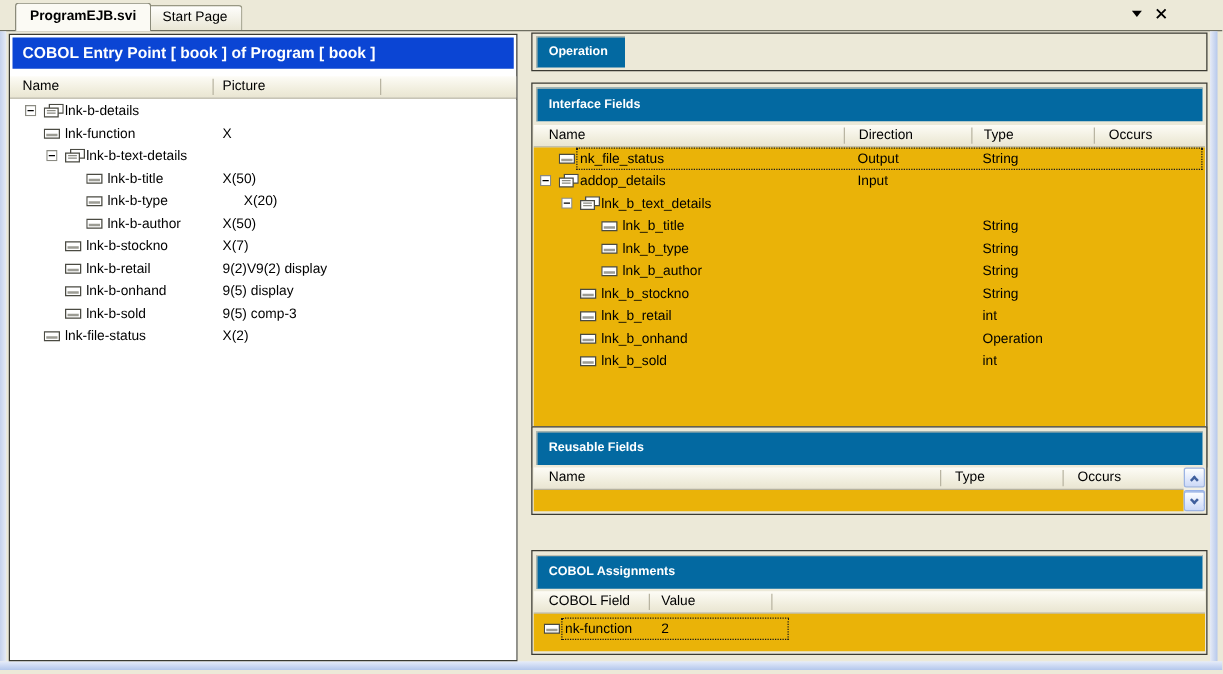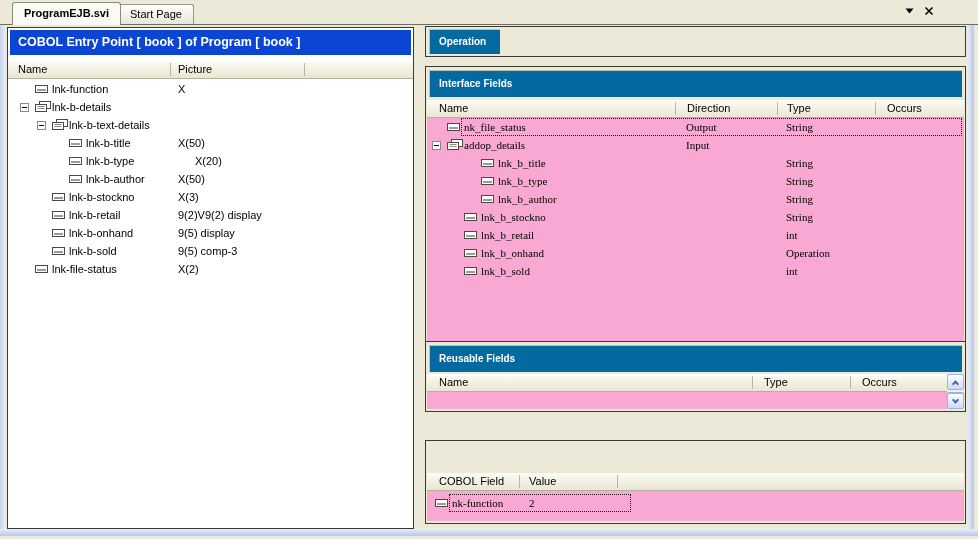--- a/index.html
+++ b/index.html
@@ -53,21 +53,21 @@
                background:linear-gradient(#fefeff,#c9d8f8); display:flex; align-items:center; justify-content:center; }
   .op-trans { position:absolute; left:294px; top:2px; right:3px; height:25px; line-height:24px; padding-left:12px; }
   .section { position:absolute; left:0; width:541px; border:1px solid #3a3a32; background:#ece9d8; }
   #sec-if { top:20px;  height:308px;margin-top:20px; }
   #sec-ru { top:315px; height:71px; }
   #sec-ca { top:414px; height:84px; }
   .olive-h { position:absolute; left:3px; top:3px; right:3px; height:27px; line-height:26px; padding-left:9px; }
   .section .cols { left:1px; right:1px; top:33px; }
   #sec-ru .cols, #sec-ca .cols { top:32px; }
   #sec-ru .cols { right:18px; }
-  .white { position:absolute; left:1px; right:1px; background:#f9a8d4;font-family:Liberation Serif, serif; }
+  .white { position:absolute; left:1px; right:1px; background:#eab308; }
   #if-white { top:51px; bottom:20px; }
   #ru-white { top:50px; right:18px; bottom:2px; }
   #ca-white { top:50px; bottom:2px; }
   #ca-rows  { padding-top:3px; }
   
   .hscroll { position:absolute; left:1px; right:1px; bottom:2px; height:17px; background:#f1efe3; }
   .vscroll { position:absolute; right:1px; top:32px; bottom:2px; width:17px; background:#f1efe3; }
   .sb-btn { position:absolute; background:linear-gradient(#fdfeff,#ccd9f8); border:1px solid #9cb4e4; border-radius:2px;
             display:flex; align-items:center; justify-content:center; }
   .hscroll .sb-btn { top:0; width:16px; height:17px; }
@@ -118,41 +118,41 @@
 <div class="lpanel">
   <div class="blue-title">COBOL Entry Point [ book ] of Program [ book ]</div>
   <div class="cols">
     <span class="col" style="left:10px">Name</span>
     <span class="sep" style="left:162px"></span>
     <span class="col" style="left:170px">Picture</span>
     <span class="sep" style="left:296px"></span>
   </div>
   <div class="ltree" id="left-tree">
       <div class="trow">
-        <span class="ic" style="left:27px"><svg width="14" height="12" viewBox="0 0 14 12">
-            <rect x="0.5" y="2.5" width="12" height="7" fill="#fff" stroke="#4a4a42"></rect>
-            <rect x="2" y="6" width="9" height="2" fill="#9c9c94"></rect>
-          </svg></span>
-        <span class="nm" style="left:44px">lnk-function</span>
-        <span class="cell" style="left:170px">X</span>
-      </div>
-      <div class="trow">
         <span class="eb" style="left:12px"><svg width="9" height="9" viewBox="0 0 9 9">
             <rect x="0.5" y="0.5" width="8" height="8" fill="#fff" stroke="#8a8a82"></rect>
             <line x1="2" y1="4.5" x2="7" y2="4.5" stroke="#000"></line>
           </svg></span>
         <span class="ic" style="left:27px"><svg width="16" height="12" viewBox="0 0 16 12">
             <rect x="4.5" y="0.5" width="11" height="7" fill="#fff" stroke="#4a4a42"></rect>
             <rect x="0.5" y="3.5" width="11" height="7" fill="#fff" stroke="#4a4a42"></rect>
             <line x1="2.5" y1="5.5" x2="9.5" y2="5.5" stroke="#8a8a82"></line>
             <line x1="2.5" y1="7.5" x2="9.5" y2="7.5" stroke="#8a8a82"></line>
           </svg></span>
         <span class="nm" style="left:44px">lnk-b-details</span>
       </div>
       <div class="trow">
+        <span class="ic" style="left:27px"><svg width="14" height="12" viewBox="0 0 14 12">
+            <rect x="0.5" y="2.5" width="12" height="7" fill="#fff" stroke="#4a4a42"></rect>
+            <rect x="2" y="6" width="9" height="2" fill="#9c9c94"></rect>
+          </svg></span>
+        <span class="nm" style="left:44px">lnk-function</span>
+        <span class="cell" style="left:170px">X</span>
+      </div>
+      <div class="trow">
         <span class="eb" style="left:29px"><svg width="9" height="9" viewBox="0 0 9 9">
             <rect x="0.5" y="0.5" width="8" height="8" fill="#fff" stroke="#8a8a82"></rect>
             <line x1="2" y1="4.5" x2="7" y2="4.5" stroke="#000"></line>
           </svg></span>
         <span class="ic" style="left:44px"><svg width="16" height="12" viewBox="0 0 16 12">
             <rect x="4.5" y="0.5" width="11" height="7" fill="#fff" stroke="#4a4a42"></rect>
             <rect x="0.5" y="3.5" width="11" height="7" fill="#fff" stroke="#4a4a42"></rect>
             <line x1="2.5" y1="5.5" x2="9.5" y2="5.5" stroke="#8a8a82"></line>
             <line x1="2.5" y1="7.5" x2="9.5" y2="7.5" stroke="#8a8a82"></line>
           </svg></span>
@@ -181,21 +181,21 @@
           </svg></span>
         <span class="nm" style="left:78px">lnk-b-author</span>
         <span class="cell" style="left:170px">X(50)</span>
       </div>
       <div class="trow">
         <span class="ic" style="left:44px"><svg width="14" height="12" viewBox="0 0 14 12">
             <rect x="0.5" y="2.5" width="12" height="7" fill="#fff" stroke="#4a4a42"></rect>
             <rect x="2" y="6" width="9" height="2" fill="#9c9c94"></rect>
           </svg></span>
         <span class="nm" style="left:61px">lnk-b-stockno</span>
-        <span class="cell" style="left:170px">X(3)</span>
+        <span class="cell" style="left:170px">X(7)</span>
       </div>
       <div class="trow">
         <span class="ic" style="left:44px"><svg width="14" height="12" viewBox="0 0 14 12">
             <rect x="0.5" y="2.5" width="12" height="7" fill="#fff" stroke="#4a4a42"></rect>
             <rect x="2" y="6" width="9" height="2" fill="#9c9c94"></rect>
           </svg></span>
         <span class="nm" style="left:61px">lnk-b-retail</span>
         <span class="cell" style="left:170px">9(2)V9(2) display</span>
       </div>
       <div class="trow">
@@ -262,20 +262,33 @@
             <span class="ic" style="left:20px"><svg width="16" height="12" viewBox="0 0 16 12">
                 <rect x="4.5" y="0.5" width="11" height="7" fill="#fff" stroke="#4a4a42"></rect>
                 <rect x="0.5" y="3.5" width="11" height="7" fill="#fff" stroke="#4a4a42"></rect>
                 <line x1="2.5" y1="5.5" x2="9.5" y2="5.5" stroke="#8a8a82"></line>
                 <line x1="2.5" y1="7.5" x2="9.5" y2="7.5" stroke="#8a8a82"></line>
               </svg></span>
             <span class="nm" style="left:37px">addop_details</span>
             <span class="cell" style="left:259px">Input</span>
           </div>
           <div class="trow">
+            <span class="eb" style="left:22px"><svg width="9" height="9" viewBox="0 0 9 9">
+                <rect x="0.5" y="0.5" width="8" height="8" fill="#fff" stroke="#8a8a82"></rect>
+                <line x1="2" y1="4.5" x2="7" y2="4.5" stroke="#000"></line>
+              </svg></span>
+            <span class="ic" style="left:37px"><svg width="16" height="12" viewBox="0 0 16 12">
+                <rect x="4.5" y="0.5" width="11" height="7" fill="#fff" stroke="#4a4a42"></rect>
+                <rect x="0.5" y="3.5" width="11" height="7" fill="#fff" stroke="#4a4a42"></rect>
+                <line x1="2.5" y1="5.5" x2="9.5" y2="5.5" stroke="#8a8a82"></line>
+                <line x1="2.5" y1="7.5" x2="9.5" y2="7.5" stroke="#8a8a82"></line>
+              </svg></span>
+            <span class="nm" style="left:54px">lnk_b_text_details</span>
+          </div>
+          <div class="trow">
             <span class="ic" style="left:54px"><svg width="14" height="12" viewBox="0 0 14 12">
                 <rect x="0.5" y="2.5" width="12" height="7" fill="#fff" stroke="#4a4a42"></rect>
                 <rect x="2" y="6" width="9" height="2" fill="#9c9c94"></rect>
               </svg></span>
             <span class="nm" style="left:71px">lnk_b_title</span>
             <span class="cell" style="left:359px">String</span>
           </div>
           <div class="trow">
             <span class="ic" style="left:54px"><svg width="14" height="12" viewBox="0 0 14 12">
                 <rect x="0.5" y="2.5" width="12" height="7" fill="#fff" stroke="#4a4a42"></rect>
@@ -354,20 +367,21 @@
           <i class="chv up"></i>
         </span>
       <span class="v-thumb"></span>
       <span class="sb-btn" id="vs-down">
           <i class="chv down"></i>
         </span>
     </div>
   </div>
 
   <div class="section" id="sec-ca">
+    <div class="olive olive-h">COBOL Assignments</div>
     <div class="cols">
       <span class="col" style="left:12px">COBOL Field</span>
       <span class="sep" style="left:92px"></span>
       <span class="col" style="left:102px">Value</span>
       <span class="sep" style="left:190px"></span>
     </div>
     <div class="white" id="ca-white">
       <div id="ca-rows">
           <div class="trow">
             <span class="ic" style="left:8px"><svg width="14" height="12" viewBox="0 0 14 12">

